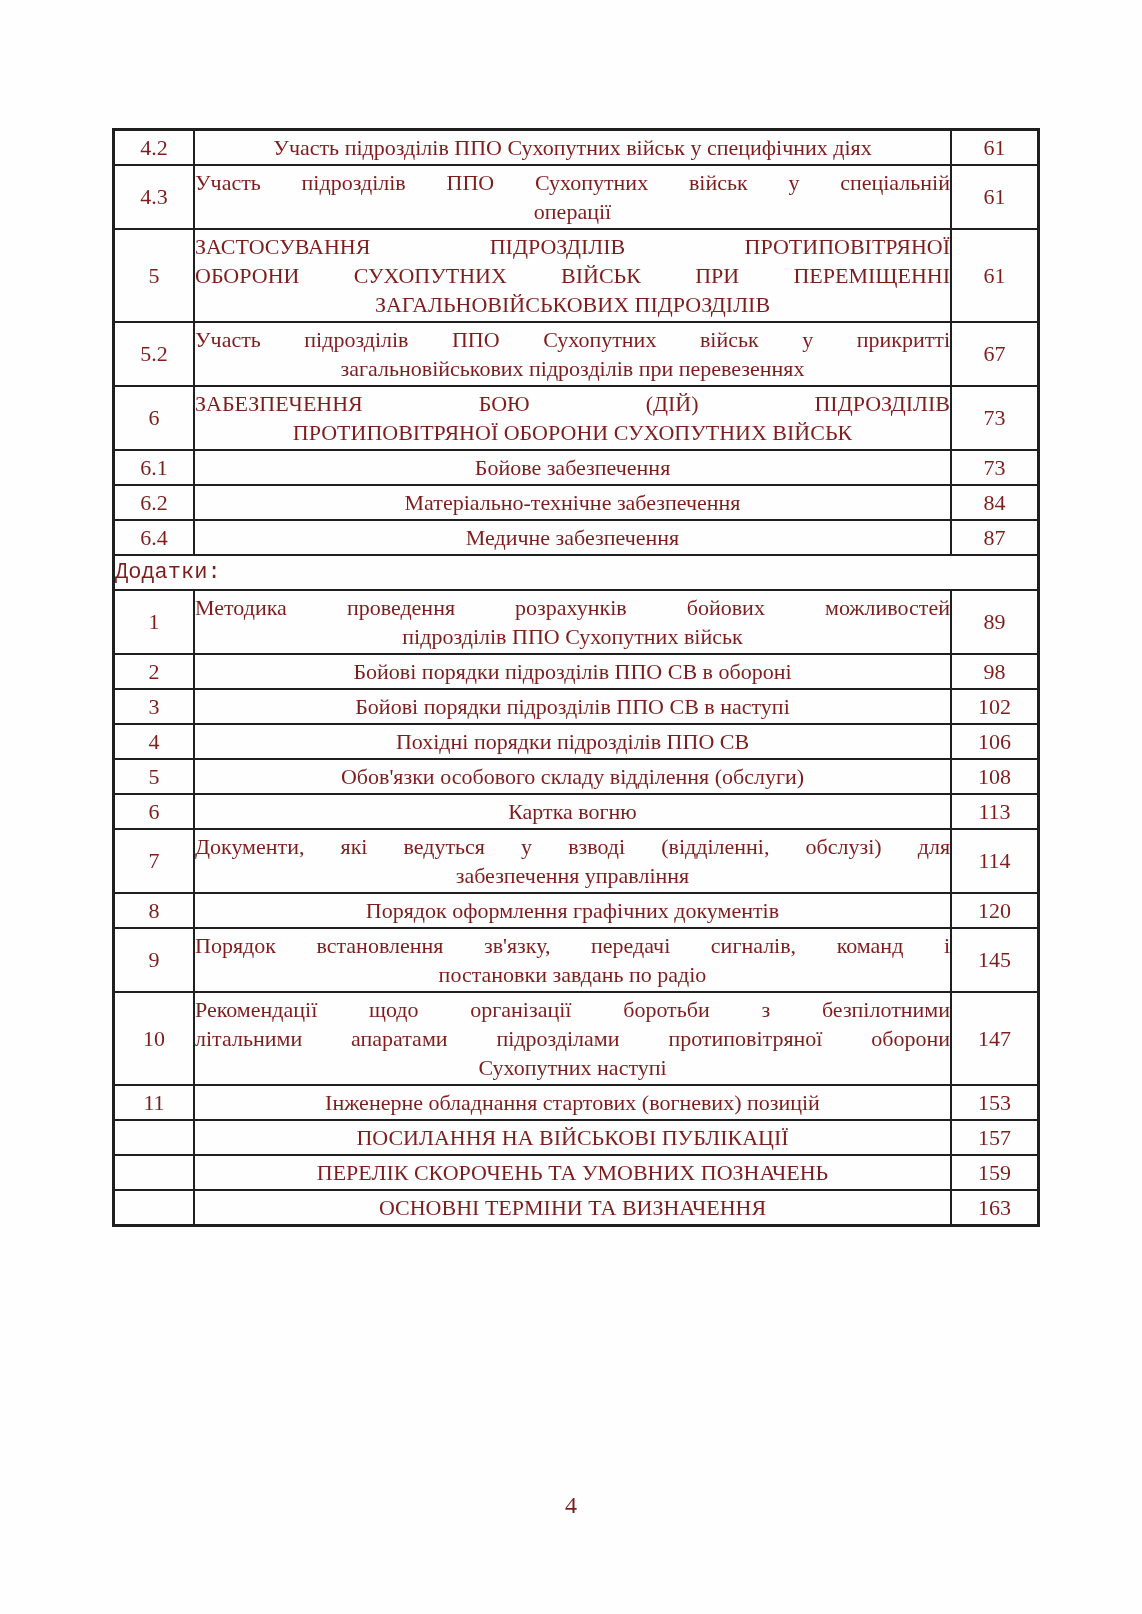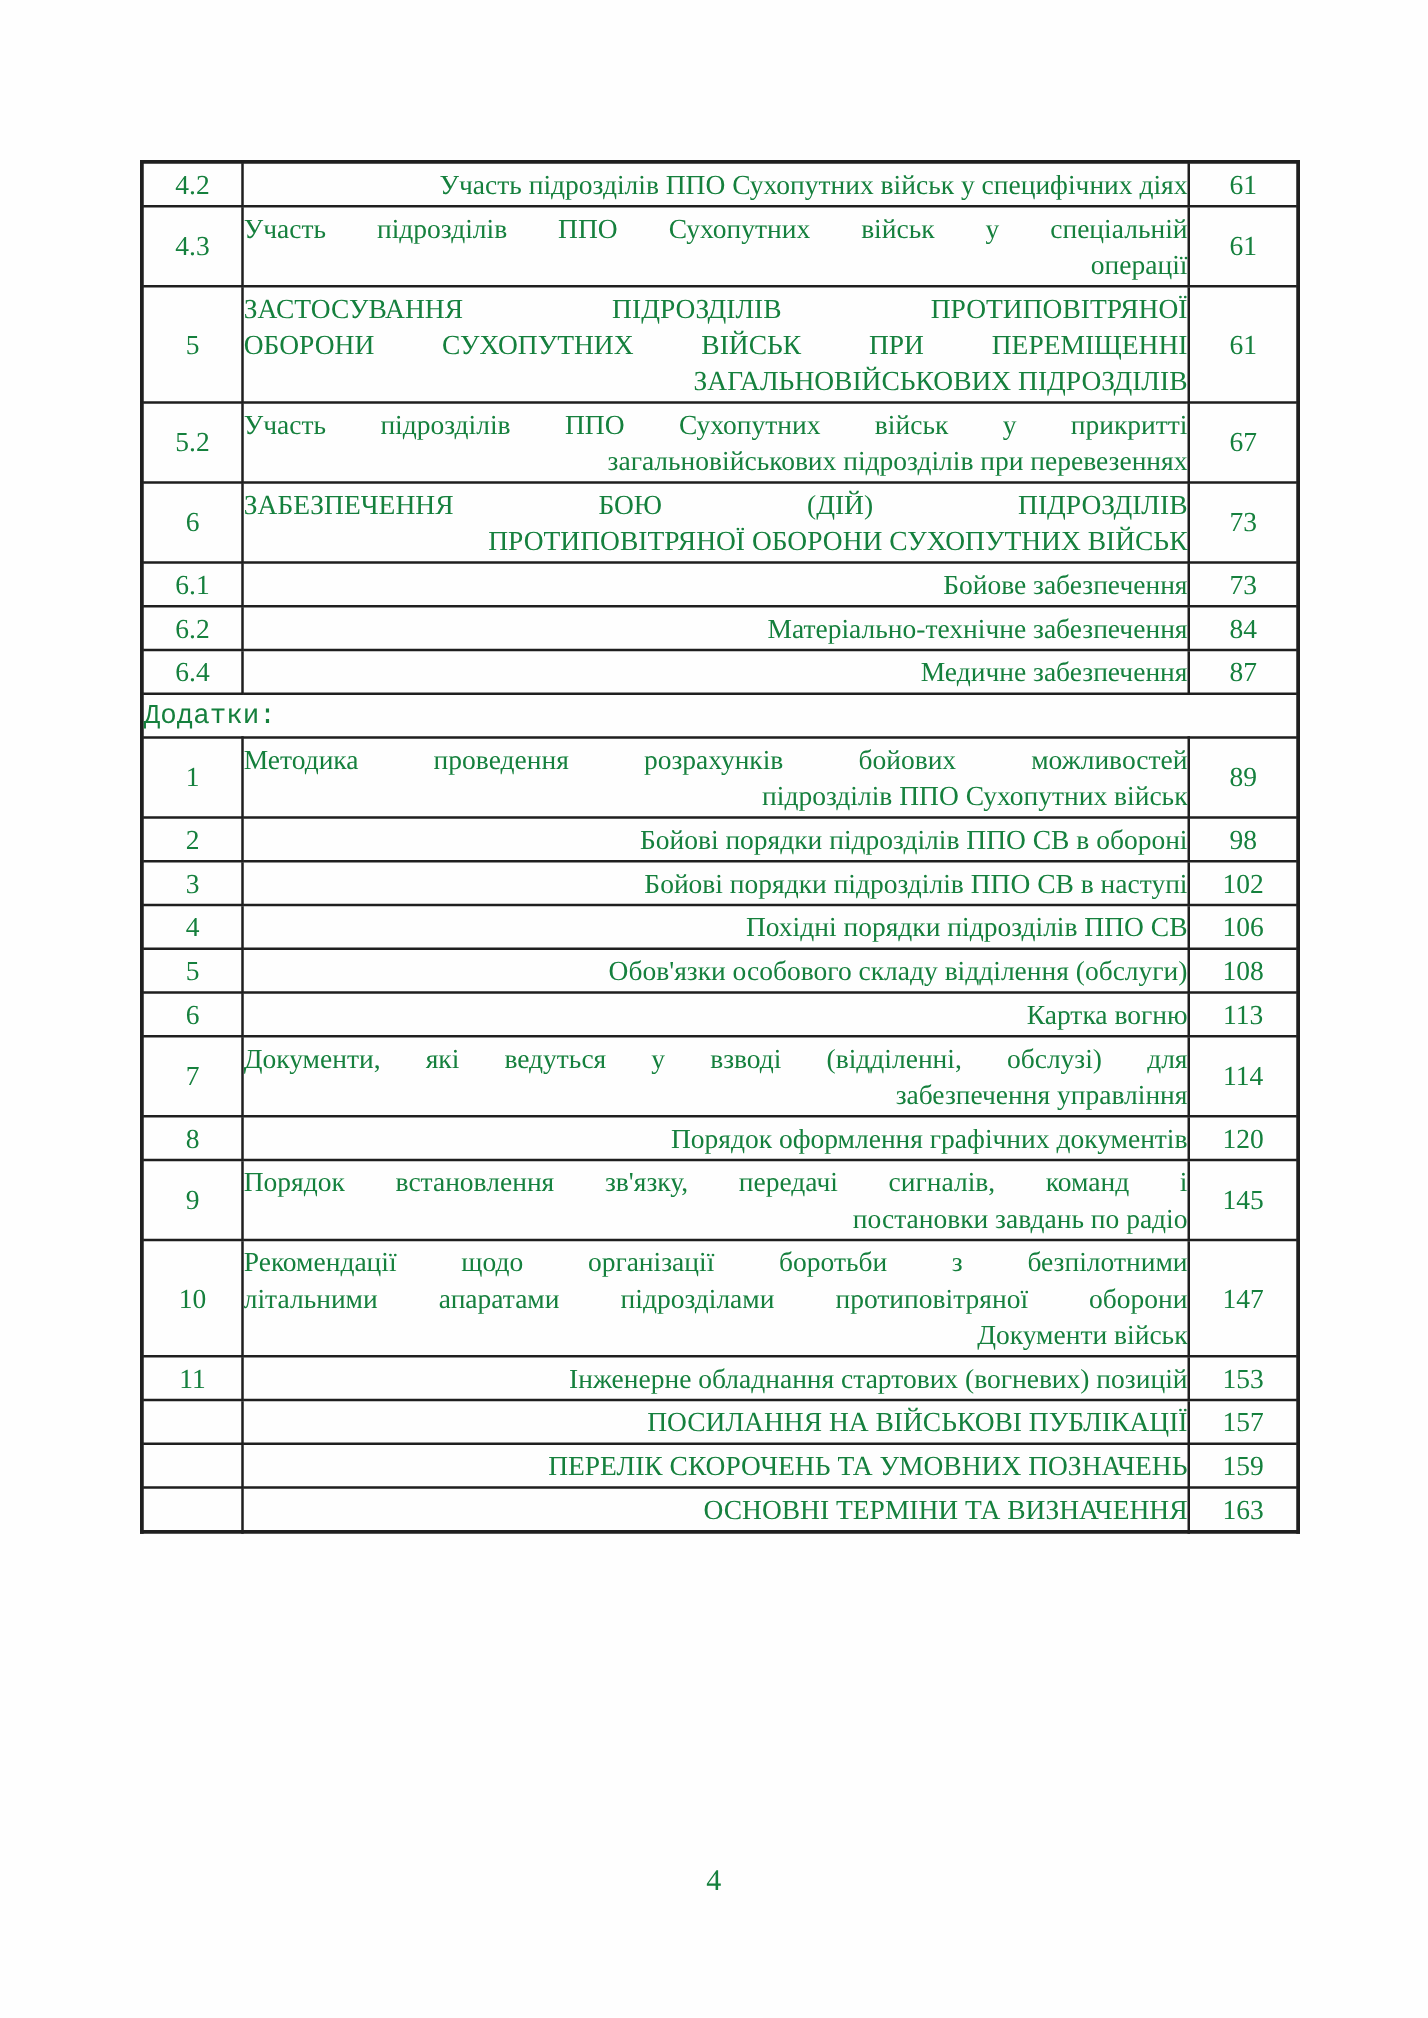--- a/index.html
+++ b/index.html
@@ -6,21 +6,21 @@
     margin: 0;
     padding: 0;
     background: #ffffff;
   }
   .page {
     position: relative;
     width: 1142px;
     height: 1614px;
     background: #fefefe;
     font-family: "Liberation Serif", "DejaVu Serif", serif;
-    color: #15803d;
+    color: #7f1d1d;
     overflow: hidden;
   }
   table.toc {
     position: absolute;
     left: 112px;
     top: 128px;
     width: 918px;
     border-collapse: collapse;
     table-layout: fixed;
     border: 3px solid #1f1f1f;
@@ -38,21 +38,21 @@
   td.col-title {
     width: 755px;
     padding: 2px 8px 2px 12px;
   }
   td.col-page {
     width: 85px;
     text-align: center;
   }
   .tl {
     line-height: 29px;
-    text-align: right;
+    text-align: center;
   }
   .tl.just {
     text-align: justify;
     text-align-last: justify;
   }
   td.section-cell {
     padding: 2px 8px 2px 14px;
     line-height: 29px;
     text-align: left;
     font-family: Liberation Mono, monospace;
@@ -223,21 +223,21 @@
             <div class="tl">постановки завдань по радіо</div>
           </td>
     <td class="col-page">145</td>
   </tr>
 
   <tr>
     <td class="col-num">10</td>
     <td class="col-title">
             <div class="tl just">Рекомендації щодо організації боротьби з безпілотними</div>
             <div class="tl just">літальними апаратами підрозділами протиповітряної оборони</div>
-            <div class="tl">Документи військ</div>
+            <div class="tl">Сухопутних наступі</div>
           </td>
     <td class="col-page">147</td>
   </tr>
 
   <tr>
     <td class="col-num">11</td>
     <td class="col-title">
             <div class="tl">Інженерне обладнання стартових (вогневих) позицій</div>
           </td>
     <td class="col-page">153</td>

